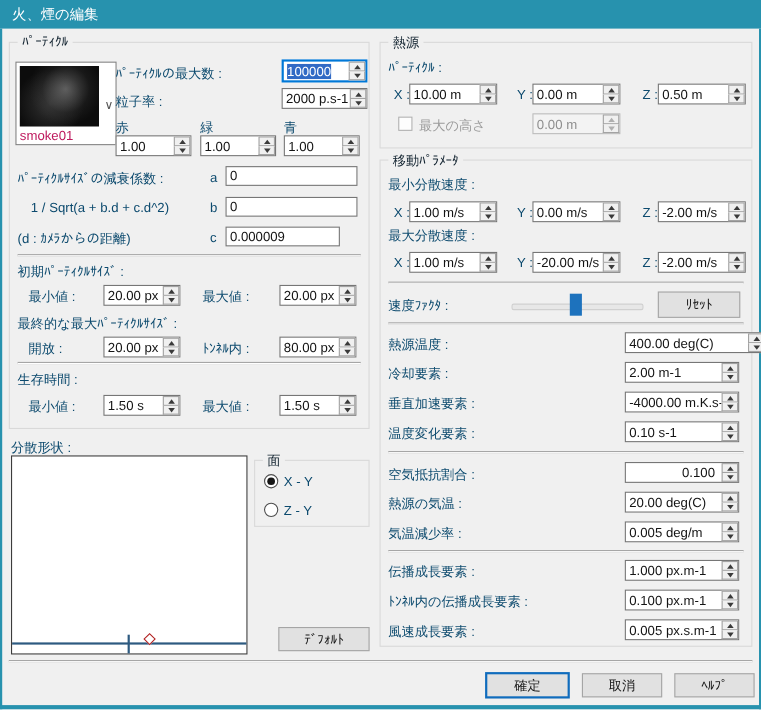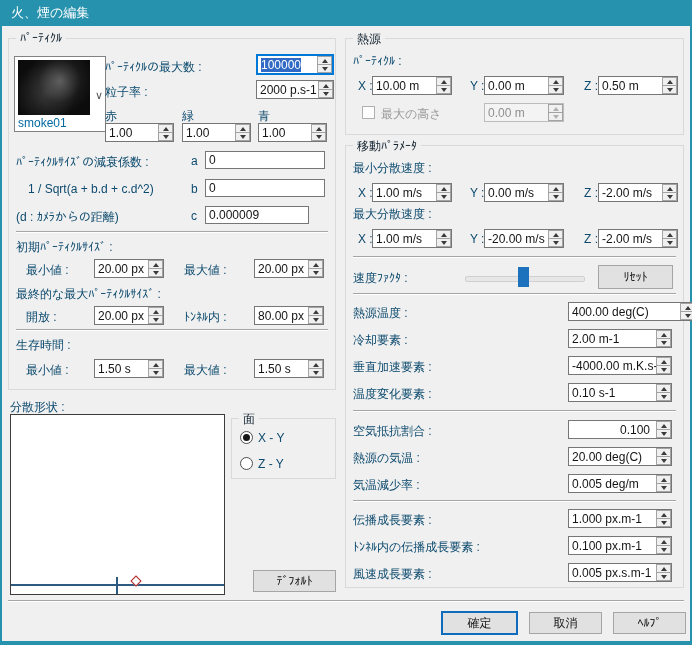--- a/index.html
+++ b/index.html
@@ -40,21 +40,21 @@
          background:#fff;box-sizing:border-box;}
   .radio.on::after{content:"";position:absolute;left:2px;top:2px;right:2px;bottom:2px;
                    background:#161616;border-radius:50%;}
   .chk{position:absolute;width:13px;height:13px;border:1px solid #b0b0b0;background:#fdfdfd;box-sizing:border-box;}
   .imgbox{position:absolute;left:14px;top:56px;width:92px;height:76px;background:#fff;
           border:1px solid #828282;box-sizing:border-box;}
   .smoke{position:absolute;left:3px;top:3px;width:72px;height:55px;background:
          radial-gradient(circle at 58% 38%, rgba(150,150,150,.55), rgba(60,60,60,.25) 40%, rgba(0,0,0,0) 62%),
          radial-gradient(circle at 38% 62%, rgba(110,110,110,.4), rgba(0,0,0,0) 55%),#0c0c0c;}
   .imgbox .chev{position:absolute;right:2px;top:32px;color:#555;font-size:11px;}
-  .imgbox .iname{position:absolute;left:3px;bottom:1px;color:#0369a1;}
+  .imgbox .iname{position:absolute;left:3px;bottom:1px;color:#be185d;}
   .canvas{position:absolute;left:10px;top:414px;width:215px;height:181px;background:#fff;
           border:1px solid #3c3c3c;box-sizing:border-box;}
   .canvas .hline{position:absolute;left:0;right:0;top:169px;height:2px;background:#2d5a80;}
   .canvas .vline{position:absolute;left:105px;top:162px;width:2px;height:17px;background:#2d5a80;}
   .canvas .diamond{position:absolute;left:121px;top:162px;width:6px;height:6px;
                    border:1px solid #b22222;transform:rotate(45deg);background:#fff;}
   .slider-track{position:absolute;left:465px;top:276px;width:118px;height:4px;background:#e7e7e7;
                 border:1px solid #d0d0d0;border-radius:2px;}
   .slider-thumb{position:absolute;left:518px;top:267px;width:11px;height:20px;background:#1d72bd;}
 </style>

